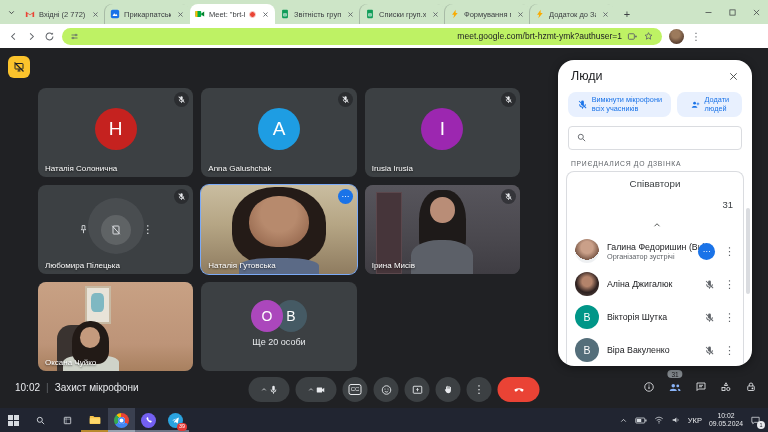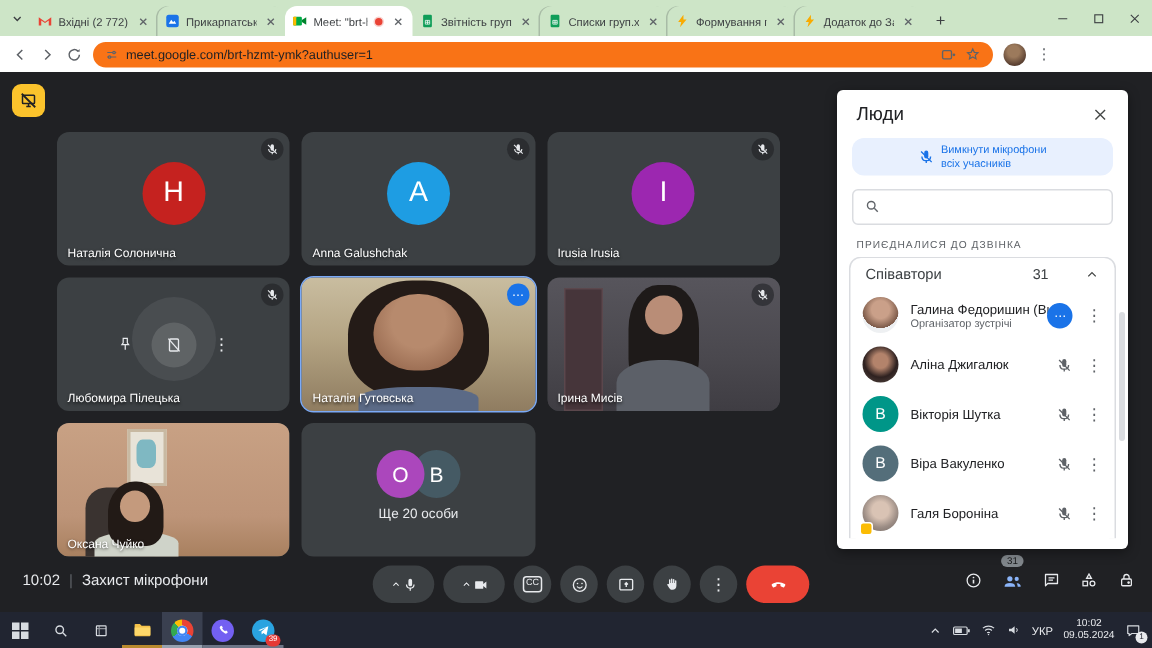--- a/index.html
+++ b/index.html
@@ -21,21 +21,21 @@
   .tab .tclose{flex-shrink:0;width:10px;height:10px;display:flex;align-items:center;justify-content:center;color:#5f6368;}
   .ticon{width:10px;height:10px;flex-shrink:0;}
   .recdot{width:7px;height:7px;border-radius:50%;background:var(--danger);border:1.5px solid #f8d3d0;flex-shrink:0;}
   .newtab{width:16px;height:16px;margin:0 4px 2px;display:flex;align-items:center;justify-content:center;color:#3d4043;font-size:11px;}
   .wincontrols{margin-left:auto;display:flex;height:100%;}
   .wc{width:24px;height:100%;display:flex;align-items:center;justify-content:center;color:#3d4043;}
 
   
   .toolbar{position:absolute;top:24px;left:0;right:0;height:24px;background:#fff;display:flex;align-items:center;gap:7px;padding:0 8px;}
   .navic{color:#5f6368;display:flex;align-items:center;}
-  .urlbar{flex:1;height:17px;max-width:600px;background:#f97316;border-radius:9px;display:flex;align-items:center;gap:5px;padding:0 8px;}
+  .urlbar{flex:1;height:17px;max-width:600px;background:#bef264;border-radius:9px;display:flex;align-items:center;gap:5px;padding:0 8px;text-align:right;}
   .url{font-size:8.5px;color:#202124;flex:1;white-space:nowrap;overflow:hidden;}
   .btoolav{width:15px;height:15px;border-radius:50%;background:radial-gradient(circle at 45% 35%,#9c7a5c 30%,#5c4233 70%,#3a2a20);}
   .kebab{color:#5f6368;font-size:10px;}
 
   
   .meet{position:absolute;top:48px;left:0;right:0;bottom:24px;background:var(--meet-bg);}
   .warnbadge{position:absolute;left:8px;top:8px;width:22px;height:22px;border-radius:6px;background:var(--warn);display:flex;align-items:center;justify-content:center;color:#202124;}
 
   .grid{position:absolute;left:38px;top:40px;width:482px;height:283px;display:grid;grid-template-columns:repeat(3,1fr);grid-template-rows:repeat(3,1fr);gap:8px;}
   .tile{position:relative;background:var(--tile);border-radius:8px;overflow:hidden;}
@@ -85,34 +85,34 @@
   .ctl{height:25px;border-radius:13px;background:var(--tile);color:#e8eaed;display:flex;align-items:center;justify-content:center;}
   .ctl.split{width:41px;gap:1px;}
   .ctl.round{width:25px;}
   .ctl.end{width:42px;background:var(--danger);color:#fff;}
   .ccbox{border:1.2px solid #e8eaed;border-radius:2.5px;font-size:6px;padding:0 1.5px;line-height:1.5;}
   .utils{position:absolute;right:11px;top:9px;display:flex;align-items:center;gap:13px;color:#e8eaed;}
   .people-wrap{position:relative;color:#8ab4f8;display:flex;}
   .count-chip{position:absolute;top:-10px;left:50%;transform:translateX(-50%);background:#80868b;color:#17181a;font-size:6.5px;padding:.5px 4px;border-radius:6px;}
 
   
-  .panel{position:absolute;top:12px;right:16px;width:194px;height:306px;background:#fff;border-radius:4px;overflow:hidden;box-shadow:0 2px 8px rgba(0,0,0,.4);}
+  .panel{position:absolute;top:12px;right:16px;width:194px;height:306px;background:#fff;border-radius:16px;overflow:hidden;box-shadow:0 2px 8px rgba(0,0,0,.4);}
   .phead{display:flex;align-items:center;justify-content:space-between;padding:9px 13px 5px;}
   .ptitle{font-size:12.5px;color:#202124;}
   .pclose{color:#444746;display:flex;}
   .pactions{display:flex;gap:6px;padding:4px 10px 2px;}
   .paction{background:var(--panel-chip);color:var(--accent);border-radius:8px;display:flex;align-items:center;justify-content:center;gap:4px;padding:3px 4px;font-size:7.3px;line-height:1.3;text-align:left;}
   .paction.w{flex:1.65;}
   .paction.n{flex:1;}
   .psearch{margin:7px 10px 4px;border:1px solid #dadce0;border-radius:4px;height:24px;display:flex;align-items:center;gap:6px;padding:0 7px;color:#5f6368;}
   .psearch input{border:0;outline:0;width:100%;font-size:9px;color:#202124;background:transparent;}
   .psearch input::placeholder{color:#5f6368;}
   .psection{padding:6px 13px 3px;font-size:6.8px;letter-spacing:.7px;color:#5f6368;}
   .pgroup{margin:1px 8px 0;border:1px solid #dadce0;border-radius:8px 8px 0 0;border-bottom:0;}
-  .pgrouphead{display:flex;align-items:center;gap:20px;padding:6px 10px 5px;color:#3c4043;font-size:9.8px;}
+  .pgrouphead{display:flex;align-items:center;gap:10px;padding:6px 10px 5px;color:#3c4043;font-size:9.8px;flex-direction:column;}
   .pcount{margin-left:auto;font-size:9.5px;color:#3c4043;}
   .pchev{color:#444746;display:flex;margin-left:4px;}
   .prow{display:flex;align-items:center;gap:8px;padding:4px 8px;height:33px;}
   .pav{width:24px;height:24px;border-radius:50%;flex-shrink:0;position:relative;display:flex;align-items:center;justify-content:center;color:#fff;font-size:10.5px;}
   .pav.photo1{background:radial-gradient(circle at 50% 35%,#caa089 30%,#7c5a49 62%,#eef0f2 63%);}
   .pav.photo2{background:radial-gradient(circle at 50% 40%,#b3836b 26%,#2e2120 58%,#584a44);}
   .pav.photo3{background:radial-gradient(circle at 50% 42%,#d9c3b4 30%,#9c8d85 62%,#6f6661);}
   .emojibadge{position:absolute;left:-2px;bottom:-3px;width:9px;height:9px;border-radius:2.5px;background:#fbbc04;border:1px solid #fff;display:flex;align-items:center;justify-content:center;font-size:5px;color:#5c4500;}
   .ptext{display:flex;flex-direction:column;min-width:0;}
   .pname{font-size:8.8px;color:#202124;white-space:nowrap;}
@@ -533,20 +533,28 @@
       </div>
       <div class="pactions">
         <div class="paction w">
           <svg width="11" height="11" viewBox="0 0 24 24" fill="currentColor">
               <path d="M12 14.5a3 3 0 0 0 3-3V6a3 3 0 0 0-6 0v5.5a3 3 0 0 0 3 3z"></path>
               <path d="M17.3 11.5h2a7.3 7.3 0 0 1-6.3 7.2V21h-2v-2.3a7.3 7.3 0 0 1-6.3-7.2h2a5.3 5.3 0 0 0 10.6 0z"></path>
               <path d="M3.8 5 5.2 3.6l15.4 15.5-1.4 1.4z"></path>
             </svg>
           <span><span>Вимкнути мікрофони</span><br><span>всіх учасників</span></span>
         </div>
+        <div class="paction n">
+          <svg width="11" height="11" viewBox="0 0 24 24" fill="currentColor">
+              <circle cx="10" cy="9" r="3"></circle>
+              <path d="M4 18.5c0-2.2 2.7-3.5 6-3.5s6 1.3 6 3.5v.5H4z"></path>
+              <path d="M18.2 7.8v2.1h2.1v1.6h-2.1v2.1h-1.6v-2.1h-2.1V9.9h2.1V7.8z"></path>
+            </svg>
+          <span><span>Додати</span><br><span>людей</span></span>
+        </div>
       </div>
       <div class="psearch">
         <svg width="11" height="11" viewBox="0 0 24 24" fill="none" stroke="currentColor" stroke-width="2">
             <circle cx="10.5" cy="10.5" r="5.5"></circle>
             <path d="m15 15 5 5"></path>
           </svg>
       </div>
       <div class="psection">ПРИЄДНАЛИСЯ ДО ДЗВІНКА</div>
       <div class="pgroup">
         <div class="pgrouphead">

